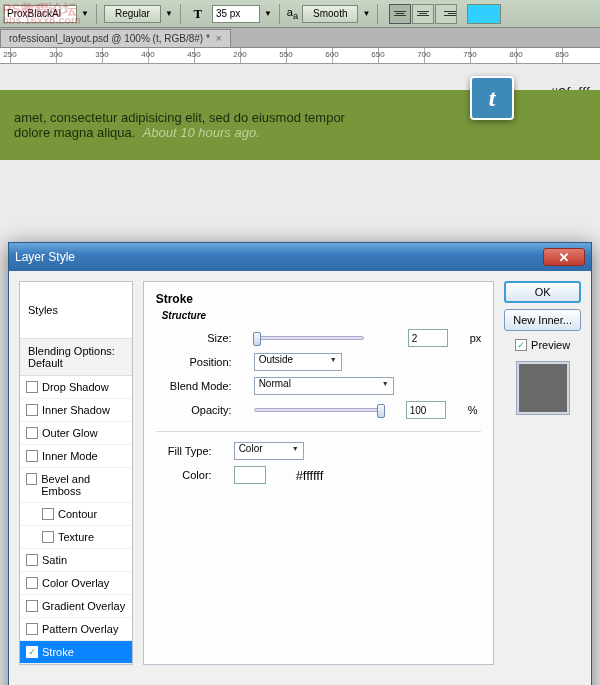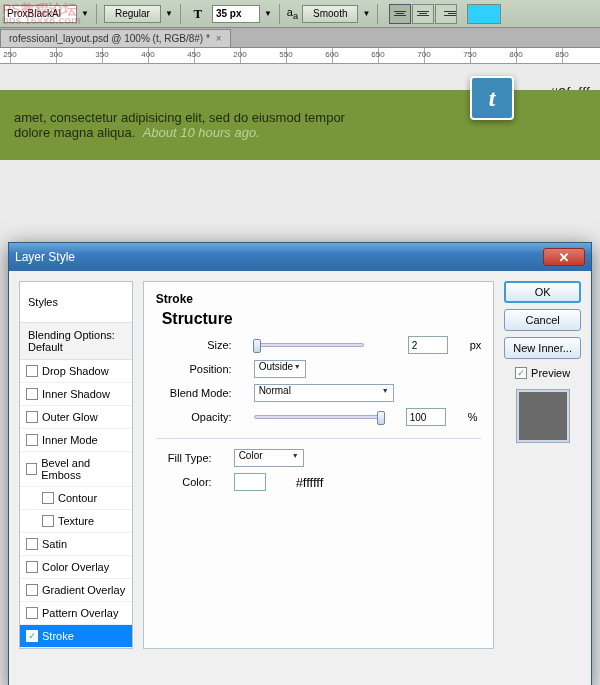--- a/index.html
+++ b/index.html
@@ -5,21 +5,21 @@
 * { box-sizing: border-box; margin: 0; padding: 0; font-family: Tahoma, Arial, sans-serif; }
 body { width: 600px; height: 685px; background: #ebebeb; overflow: hidden; position: relative; }
 
 
 .optbar { height: 28px; background: linear-gradient(#c8d4c4,#b9c6b5); border-bottom: 1px solid #888; display: flex; align-items: center; padding: 0 4px; gap: 4px; font-size: 11px; }
 .watermark { position: absolute; top: 1px; left: 2px; color: rgba(200,50,60,0.35); font-size: 14px; font-weight: bold; pointer-events: none; letter-spacing: 0; }
 .wm2 { top: 14px; font-size: 11px; color: rgba(180,50,60,0.3); }
 .opt-font { width: 73px; height: 18px; background: #fff; border: 1px solid #7a8a76; font-size: 10px; padding: 1px 2px; }
 .opt-btn { height: 18px; background: linear-gradient(#e8f0e4,#c8d4c4); border: 1px solid #7a8a76; font-size: 10px; padding: 0 10px; }
 .tt-icon { width: 20px; text-align: center; font-family: 'Times New Roman', serif; font-weight: bold; font-size: 13px; }
-.opt-num { width: 48px; height: 18px; background: #fff; border: 1px solid #7a8a76; font-size: 10px; padding: 1px 3px; font-weight: bold; }
+.opt-num { width: 48px; height: 18px; background: #fff; border: 1px solid #7a8a76; font-size: 10px; padding: 1px 3px; }
 .aa-icon { font-size: 11px; }
 .align-group { display: flex; gap: 1px; margin-left: 4px; }
 .align-btn { width: 22px; height: 20px; border: 1px solid #7a8a76; background: #c8d4c4; display: flex; flex-direction: column; justify-content: center; align-items: center; gap: 1px; }
 .align-btn.active { background: #a8b8a4; border-color: #556; }
 .align-btn span { display: block; width: 12px; height: 1px; background: #333; }
 .align-btn.center span:nth-child(2){ width: 8px; }
 .align-btn.right span { margin-left: auto; }
 .align-btn.right span:nth-child(2){ width: 8px; }
 .color-swatch { width: 34px; height: 20px; border: 1px solid #7a8a76; margin-left: 6px; }
 .sep { width: 1px; height: 20px; background: #889884; margin: 0 3px; }
@@ -43,31 +43,31 @@
 .tw-badge span { color: #fff; font-family: Georgia, serif; font-size: 24px; font-style: italic; font-weight: bold; }
 
 
 .dialog { position: absolute; left: 8px; top: 230px; width: 584px; background: #f0f0f0; border: 1px solid #2a5c89; box-shadow: 0 4px 20px rgba(0,0,0,.5); margin-top: 12px; }
 .titlebar { height: 28px; background: linear-gradient(#6aa9dd,#3b7bbd 40%,#2f6aa8); display: flex; align-items: center; padding: 0 6px; color: #fff; font-size: 12px; }
 .titlebar .title { flex: 1; }
 .titlebar .x { width: 42px; height: 18px; background: linear-gradient(#e07a6c,#c23b2e); border: 1px solid #8a2a22; border-radius: 3px; display: flex; align-items: center; justify-content: center; font-size: 13px; font-weight: bold; color: #fff; }
 .dlg-body { display: flex; padding: 10px 10px 40px 10px; gap: 10px; }
 
 .styles-col { width: 130px; border: 1px solid #b7c4d0; background: #fff; font-size: 11px; }
-.styles-head { padding: 14px 8px; border-bottom: 1px solid #d8e0e8; font-weight: normal; }
+.styles-head { padding: 22px 8px; border-bottom: 1px solid #d8e0e8; font-weight: normal; }
 .styles-sub { padding: 6px 8px; border-bottom: 1px solid #d8e0e8; background: #f3f3f3; }
-.style-item { padding: 5px 6px; display: flex; align-items: center; gap: 4px; border-bottom: 1px solid #eceff3; }
+.style-item { padding: 5px 6px; display: flex; gap: 4px; border-bottom: 1px solid #eceff3; }
 .style-item.indent { padding-left: 22px; }
 .style-item.active { background: #0a84ff; color: #fff; }
 .cb { width: 12px; height: 12px; border: 1px solid #888; background: #fff; display: inline-flex; align-items: center; justify-content: center; font-size: 9px; color: #2a6; }
 .style-item.active .cb { border-color: #fff; }
 
 .mid-col { flex: 1; border: 1px solid #b7c4d0; background: #fdfdfd; padding: 10px 12px; font-size: 11px; }
 .mid-col h4 { font-size: 12px; font-weight: bold; margin-bottom: 2px; }
-.mid-col h5 { font-size: 16px; font-weight: bold; margin: 4px 0 8px 6px; }
+.mid-col h5 { font-size: 10px; font-weight: bold; margin: 4px 0 8px 6px; font-style: italic; }
 .frow { display: flex; align-items: center; margin: 6px 0; gap: 22px; }
 .frow .lab { width: 76px; text-align: right; }
 .slider { flex: 0 0 110px; height: 4px; background: #dde; border: 1px solid #aac; position: relative; border-radius: 2px; }
 .slider .thumb { position: absolute; top: -5px; width: 8px; height: 14px; background: linear-gradient(#f6f9ff,#c7d6ea); border: 1px solid #6a89b2; border-radius: 2px; }
 .numbox { width: 40px; height: 18px; border: 1px solid #8aa; background: #fff; font-size: 10px; padding: 1px 3px; }
 .sel { height: 18px; border: 1px solid #93a3b8; background: #fff; font-size: 10px; padding: 0 18px 0 4px; position: relative; }
 .sel::after { content: "▼"; position: absolute; right: 4px; top: 2px; font-size: 7px; color: #333; }
 .hr { border: none; border-top: 1px solid #d2dbe6; margin: 12px 0 10px; }
 .cbox { width: 32px; height: 18px; border: 1px solid #8aa; background: #fff; display: inline-block; }
 .hex { font-size: 13px; margin-left: 8px; }
@@ -237,21 +237,21 @@
         <span class="lab">Size:</span>
         <div class="slider">
             <div class="thumb" style="left:-2px"></div>
           </div>
         <div style="flex:1"></div>
         <input class="numbox" value="2" style="">
         <span>px</span>
       </div>
       <div class="frow">
         <span class="lab">Position:</span>
-        <div class="sel" style="width:52px">Outside</div>
+        <div class="sel" style="width:88px">Outside</div>
       </div>
       <div class="frow">
         <span class="lab">Blend Mode:</span>
         <div class="sel" style="width:140px">Normal</div>
       </div>
       <div class="frow">
         <span class="lab">Opacity:</span>
         <div class="slider" style="flex:0 0 130px">
             <div class="thumb" style="left:122px"></div>
           </div>
@@ -265,21 +265,20 @@
       </div>
       <div class="frow">
         <span class="lab" style="width:56px">Color:</span>
         <span class="cbox" style="background:#ffffff"></span>
         <span class="hex">#ffffff</span>
       </div>
     </div>
 
     <div class="right-col">
       <button class="dbtn primary">OK</button>
-      <button class="dbtn">Cancel</button>
       <button class="dbtn">New Inner...</button>
       <div class="pv">
         <span class="cb">✓</span>
         <span>Preview</span>
       </div>
       <div class="pvbox"></div>
     </div>
   </div>
 </div>
 

